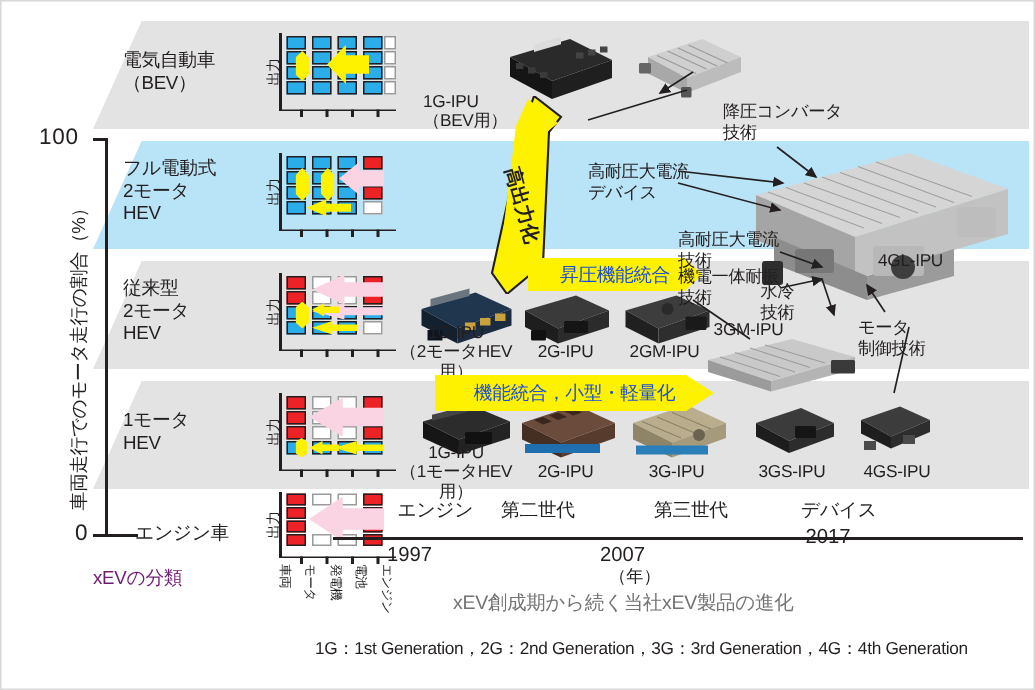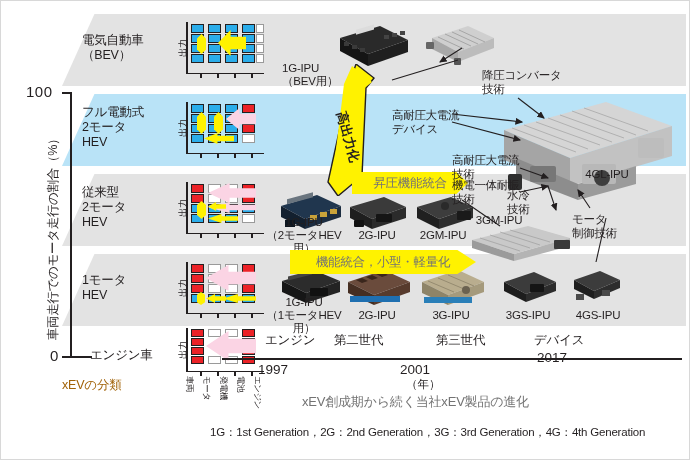--- a/index.html
+++ b/index.html
@@ -168,21 +168,21 @@
     text-align: center;
     letter-spacing: -0.2px;
   }
 
   
   .banner {
     position: absolute;
     background: #fff200;
     border: 1.4px solid #231f20;
     box-sizing: border-box;
-    color: #737373;
+    color: #1d4ed8;
     font-size: 12.5px;
     letter-spacing: -0.3px;
     display: flex;
     align-items: center;
     justify-content: center;
   }
   .banner.arrow-right {
     clip-path: polygon(0 0, 90% 0, 100% 50%, 90% 100%, 0 100%);
     border: none;
     background: #fff200;
@@ -242,21 +242,21 @@
     color: #231f20;
     white-space: nowrap;
     transform-origin: left top;
     transform: rotate(90deg);
     letter-spacing: -0.5px;
   }
   .xev-class {
     position: absolute;
     left: 62px; top: 377px;
     font-size: 12.5px;
-    color: #a16207;
+    color: #701a75;
     letter-spacing: -0.2px;
   }
   .engine-label {
     position: absolute;
     left: 90px; top: 347px;
     font-size: 12.5px;
     color: #231f20;
     letter-spacing: -0.2px;
   }
 </style>
@@ -679,19 +679,19 @@
   </svg>
 
   <div class="gen-label" style="left:265px; top:332px;">エンジン</div>
   <div class="gen-label" style="left:334px; top:332px;">第二世代</div>
   <div class="gen-label" style="left:436px; top:332px;">第三世代</div>
   <div class="gen-label" style="left:534px; top:332px;">デバイス</div>
 
   <div class="timeline"></div>
 
   <div class="year" style="left:258px; top:362px;">1997</div>
-  <div class="year" style="left:400px; top:362px;">2001</div>
+  <div class="year" style="left:400px; top:362px;">2007</div>
   <div class="year" style="left:537px; top:350px;">2017</div>
   <div class="year-unit" style="left:406px; top:377px;">（年）</div>
 
   <div class="caption" style="left:302px; top:393px;">xEV創成期から続く当社xEV製品の進化</div>
   <div class="footnote" style="left:210px; top:425px;">1G：1st Generation，2G：2nd Generation，3G：3rd Generation，4G：4th Generation</div>
 </div>
 
 </body></html>

